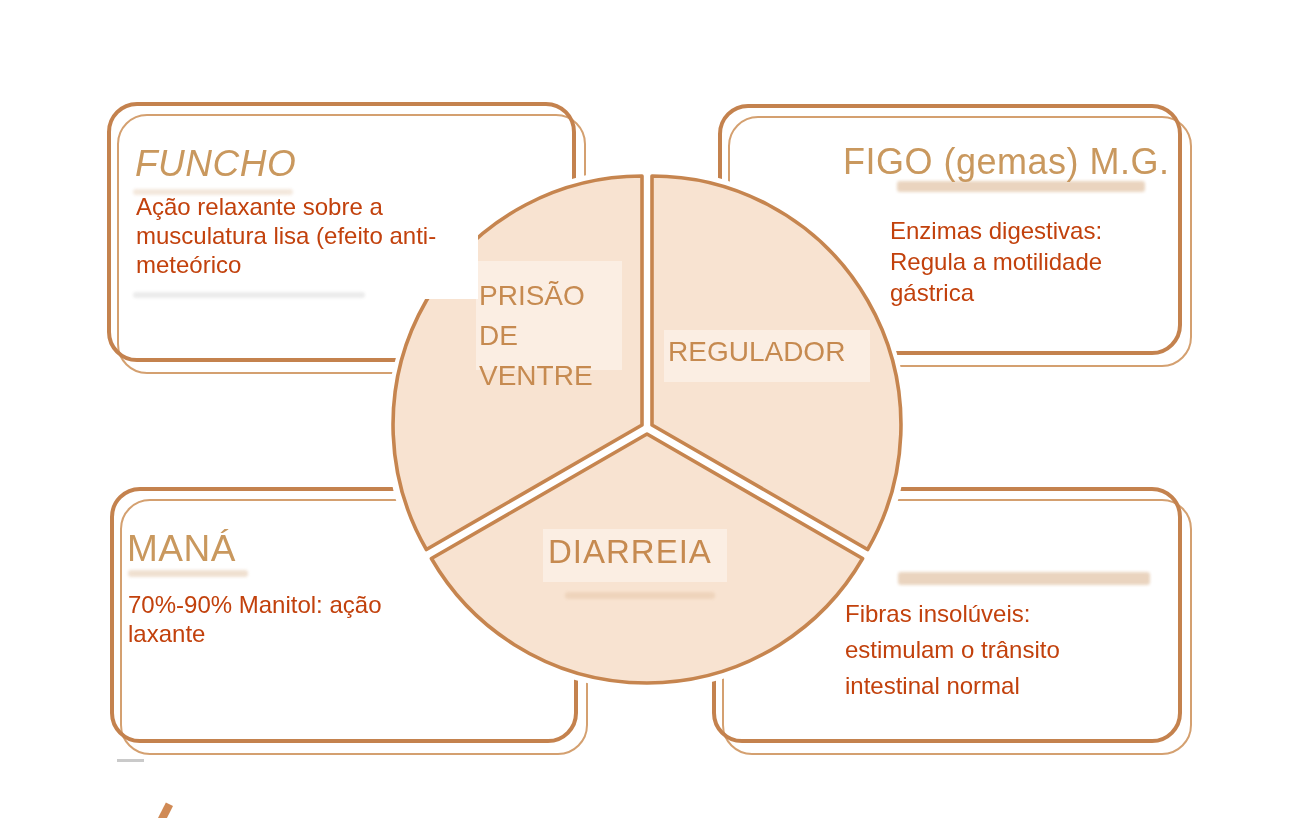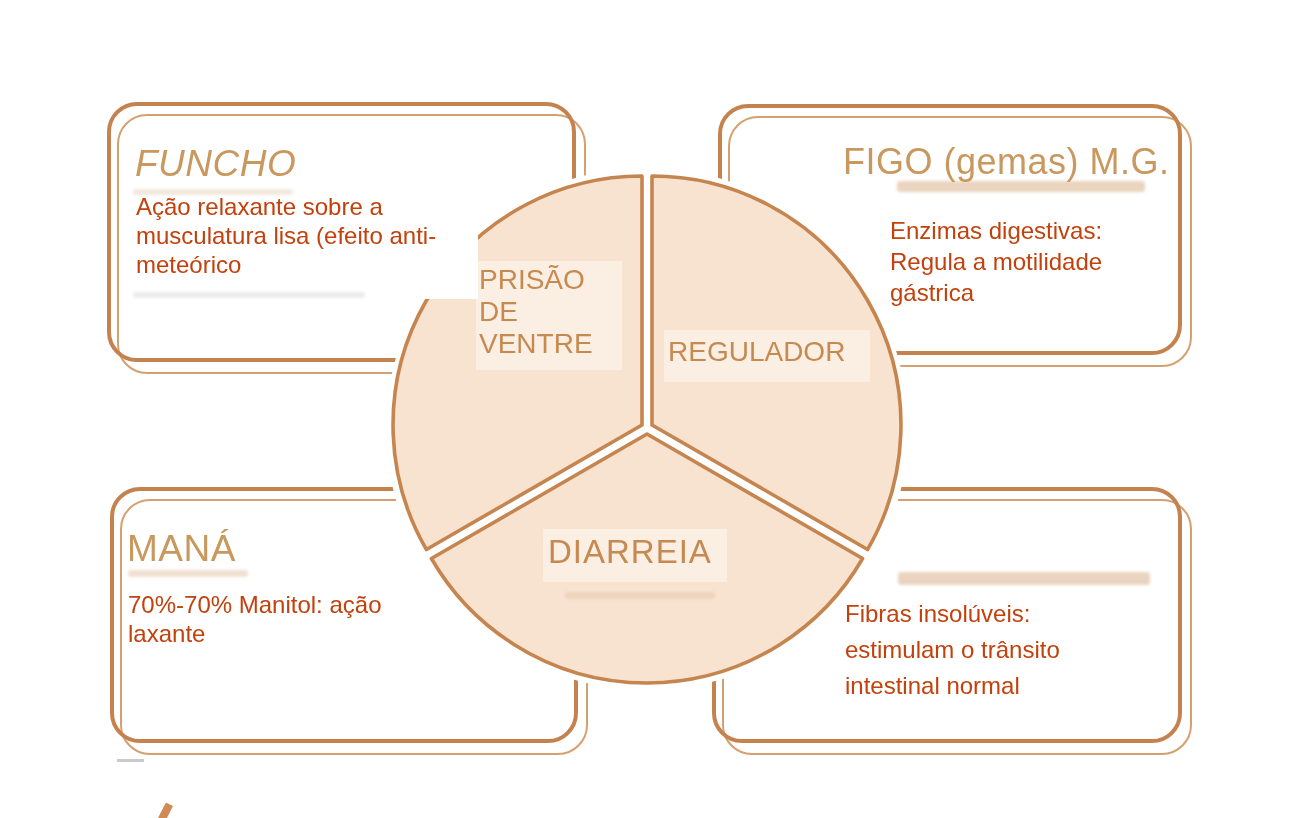--- a/index.html
+++ b/index.html
@@ -31,21 +31,21 @@
     white-space:nowrap;letter-spacing:0.5px;
   }
   .box-body{
     position:absolute;color:#c2410c;font-size:24px;line-height:29px;
     white-space:pre-line;
   }
   .wedge-label{
     position:absolute;color:#C68A50;font-weight:400;white-space:pre-line;
   }
   .label-bg{position:absolute;background:rgba(255,255,255,0.40);}
-  #prisao-label{left:479px;top:264px;font-size:28px;line-height:32px;}
+  #prisao-label{left:479px;top:276px;font-size:28px;line-height:40px;}
   #regulador-label{left:668px;top:336px;font-size:28px;}
   #diarreia-label{left:548px;top:533px;font-size:33px;letter-spacing:1px;}
   
   .ghost{position:absolute;border-radius:3px;filter:blur(1.5px);}
   .ghost-tan{background:#D9B28C;}
   .ghost-gray{background:#b9b9b9;}
   
   #bottom-glyph{
     position:absolute;left:160px;top:803px;width:8px;height:24px;
     background:#D08A55;transform:rotate(27deg);
@@ -112,21 +112,21 @@
   <div class="box-body" style="left:136px;top:192px;width:350px;">Ação relaxante sobre a
 musculatura lisa (efeito anti-
 meteórico</div>
 
   <div class="box-title" style="left:843px;top:141px;font-size:36px;">FIGO (gemas) M.G.</div>
   <div class="box-body" style="left:890px;top:215px;width:280px;line-height:31px;">Enzimas digestivas:
 Regula a motilidade
 gástrica</div>
 
   <div class="box-title" style="left:127px;top:528px;">MANÁ</div>
-  <div class="box-body" style="left:128px;top:590px;width:300px;">70%-70% Manitol: ação
+  <div class="box-body" style="left:128px;top:590px;width:300px;">70%-90% Manitol: ação
 laxante</div>
 
   <div class="box-body" style="left:845px;top:596px;width:300px;line-height:36px;">Fibras insolúveis:
 estimulam o trânsito
 intestinal normal</div>
 
   <div id="bottom-glyph"></div>
   <div id="top-speck"></div>
 
 </div>

